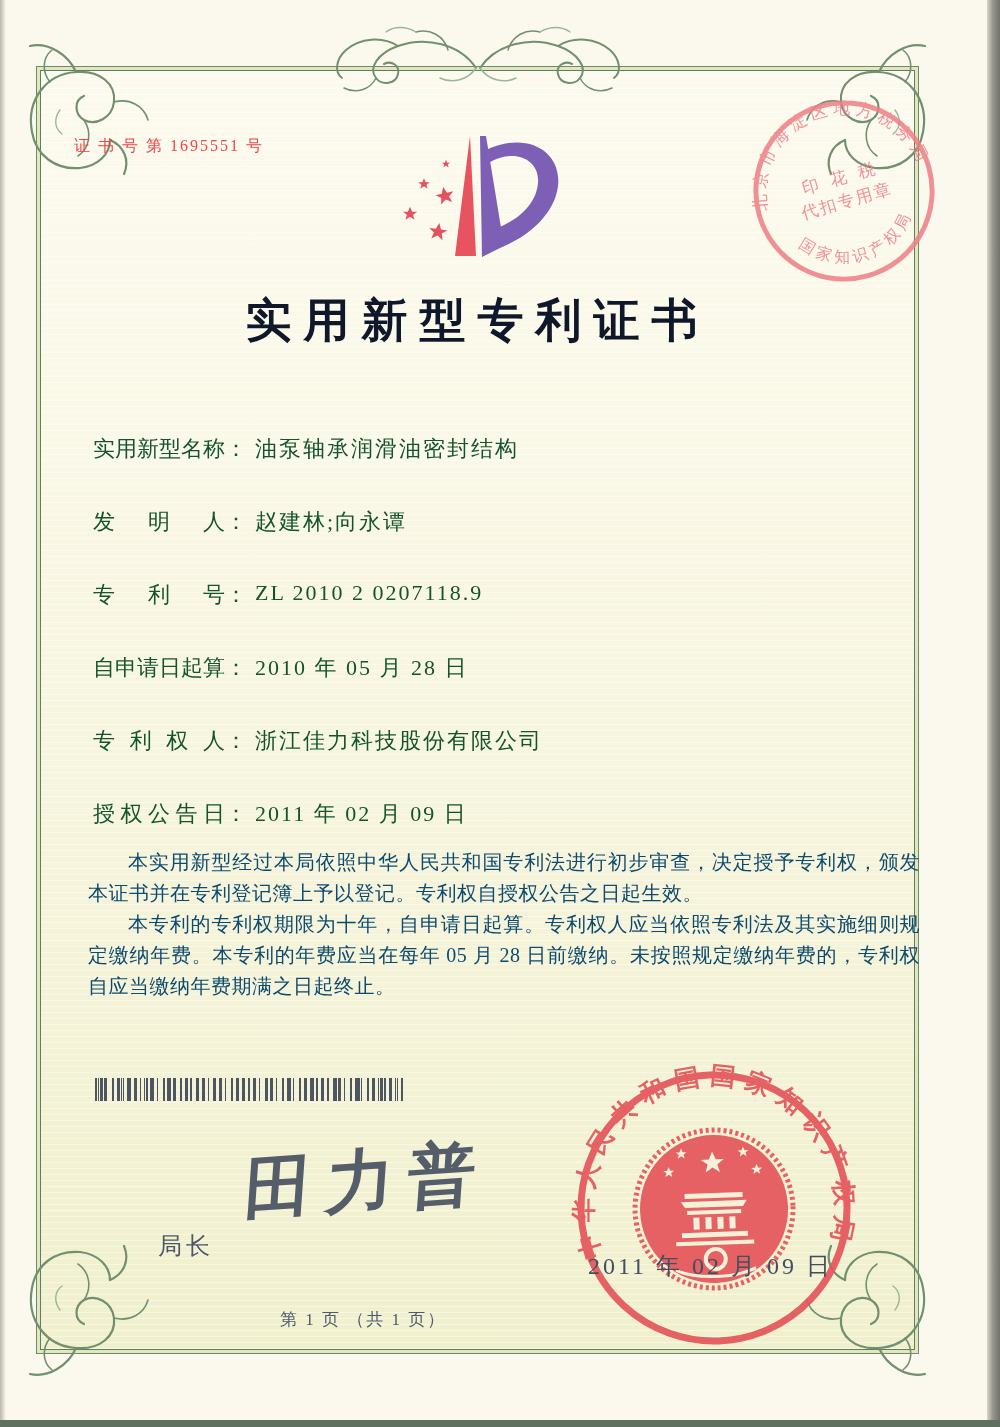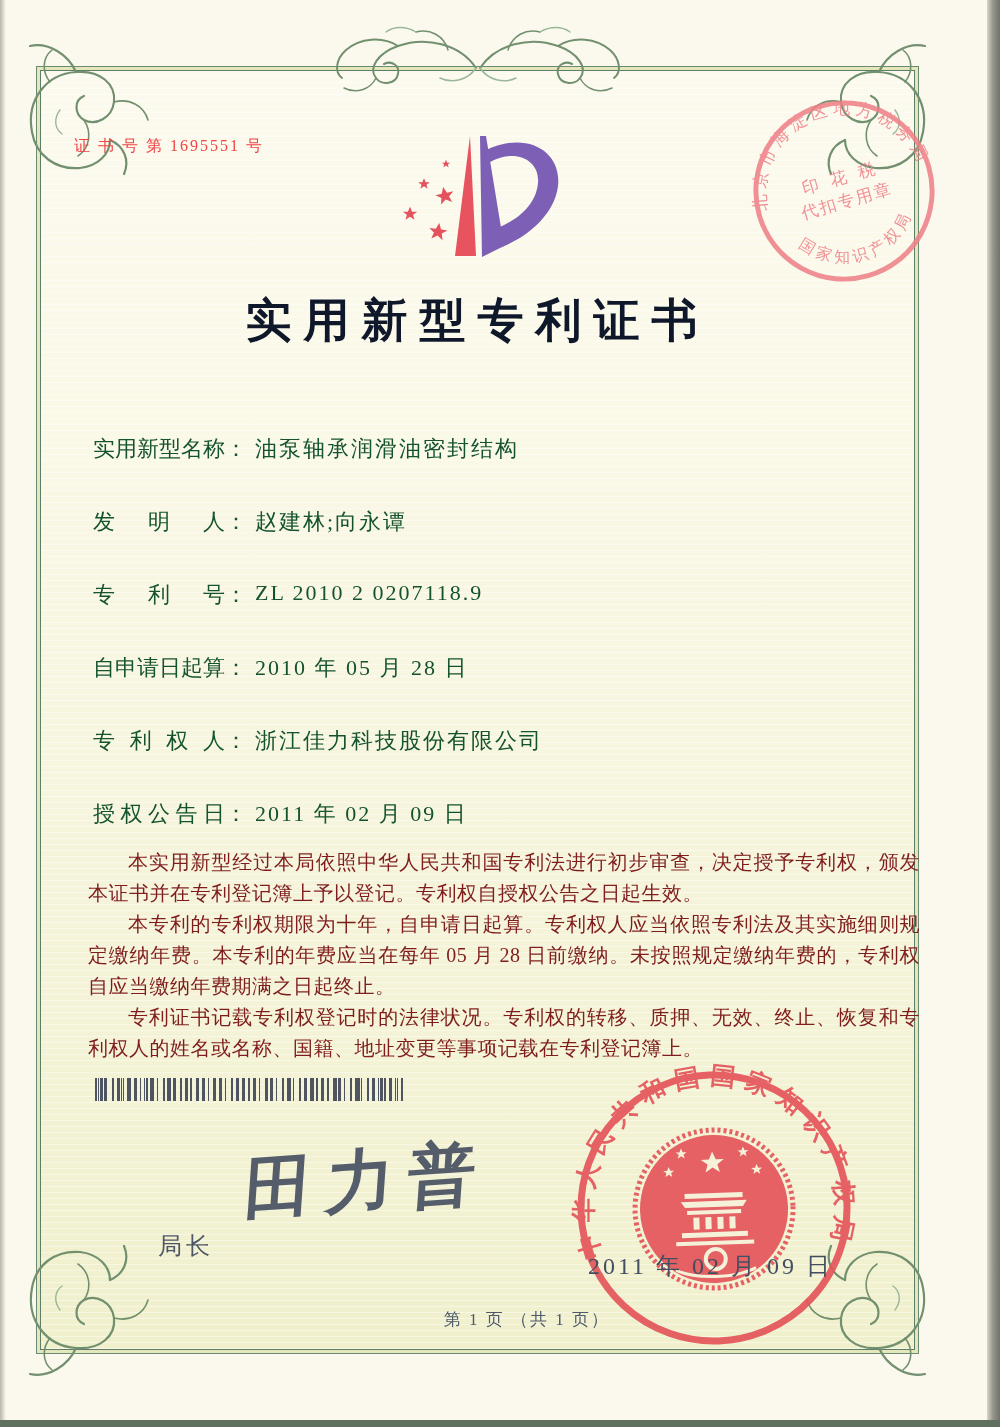--- a/index.html
+++ b/index.html
@@ -38,38 +38,38 @@
   .title{position:absolute;left:40px;top:290px;width:875px;text-align:center;
     font-size:46px;letter-spacing:12px;font-weight:600;color:#0f172a;}
 
   .fields{position:absolute;left:93px;top:434px;width:810px;font-size:22px;color:#14532d;}
   .field{height:73px;display:flex;align-items:flex-start;}
   .flabel{display:inline-block;width:132px;text-align:justify;text-align-last:justify;}
   .fcolon{display:inline-block;}
   .fvalue{display:inline-block;padding-left:8px;letter-spacing:2px;font-family:Liberation Serif, serif;}
 
   .paras{position:absolute;left:88px;top:847px;width:832px;font-size:20px;line-height:31px;
-    color:#7f1d1d;text-align:justify;}
+    color:#0c4a6e;text-align:justify;}
   .paras p{margin:0;text-indent:2em;letter-spacing:.5px;}
 
   .barcode{position:absolute;left:95px;top:1078px;width:308px;height:23px;
     background-image:
       repeating-linear-gradient(90deg,#4e5560 0 2px,transparent 2px 5px,#4e5560 5px 8px,transparent 8px 11px,#4e5560 11px 12px,transparent 12px 17px),
       repeating-linear-gradient(90deg,transparent 0 3px,#4e5560 3px 4px,transparent 4px 9px,#4e5560 9px 12px,transparent 12px 23px);}
 
   .director{position:absolute;left:158px;top:1196px;font-size:24px;letter-spacing:4px;color:#4e5666;margin-top:34px;}
   .signature{position:absolute;left:244px;top:1136px;font-size:68px;letter-spacing:14px;
     color:#555d6a;transform:rotate(-4deg) skewX(-8deg);font-weight:bold;}
 
   .office-seal{position:absolute;left:568px;top:1062px;width:292px;height:292px;
     transform:rotate(-2deg);opacity:.92;}
   .issue-date{position:absolute;left:588px;top:1250px;font-size:24px;letter-spacing:3px;
     color:#434e60;z-index:5;}
 
-  .footer{position:absolute;left:280px;top:1308px;width:330px;text-align:right;
+  .footer{position:absolute;left:280px;top:1308px;width:330px;text-align:left;
     font-size:17px;letter-spacing:2px;color:#4e5a6c;}
 </style>
 </head>
 <body>
 
 <div class="edge-left"></div>
 <div class="edge-right"></div>
 <div class="edge-bottom"></div>
 
 <div class="inner-paper"></div>
@@ -164,21 +164,20 @@
   <div class="field">
     <span class="flabel">授权公告日</span>
       <span class="fcolon">：</span>
     <span class="fvalue">2011 年 02 月 09 日</span>
   </div>
 </div>
 
 <div class="paras">
   <p>本实用新型经过本局依照中华人民共和国专利法进行初步审查，决定授予专利权，颁发本证书并在专利登记簿上予以登记。专利权自授权公告之日起生效。</p>
   <p>本专利的专利权期限为十年，自申请日起算。专利权人应当依照专利法及其实施细则规定缴纳年费。本专利的年费应当在每年 05 月 28 日前缴纳。未按照规定缴纳年费的，专利权自应当缴纳年费期满之日起终止。</p>
-  <p>专利证书记载专利权登记时的法律状况。专利权的转移、质押、无效、终止、恢复和专利权人的姓名或名称、国籍、地址变更等事项记载在专利登记簿上。</p>
 </div>
 
 <div class="barcode"></div>
 
 <div class="director">局长</div>
 <div class="signature">田力普</div>
 
 <svg class="office-seal" viewBox="0 0 292 292">
   <circle cx="146" cy="146" r="133" fill="none" stroke="#e4555a" stroke-width="7"></circle>
   <path id="offTop" d="M 32,188 A 122,122 0 1 1 260,188" fill="none"></path>

